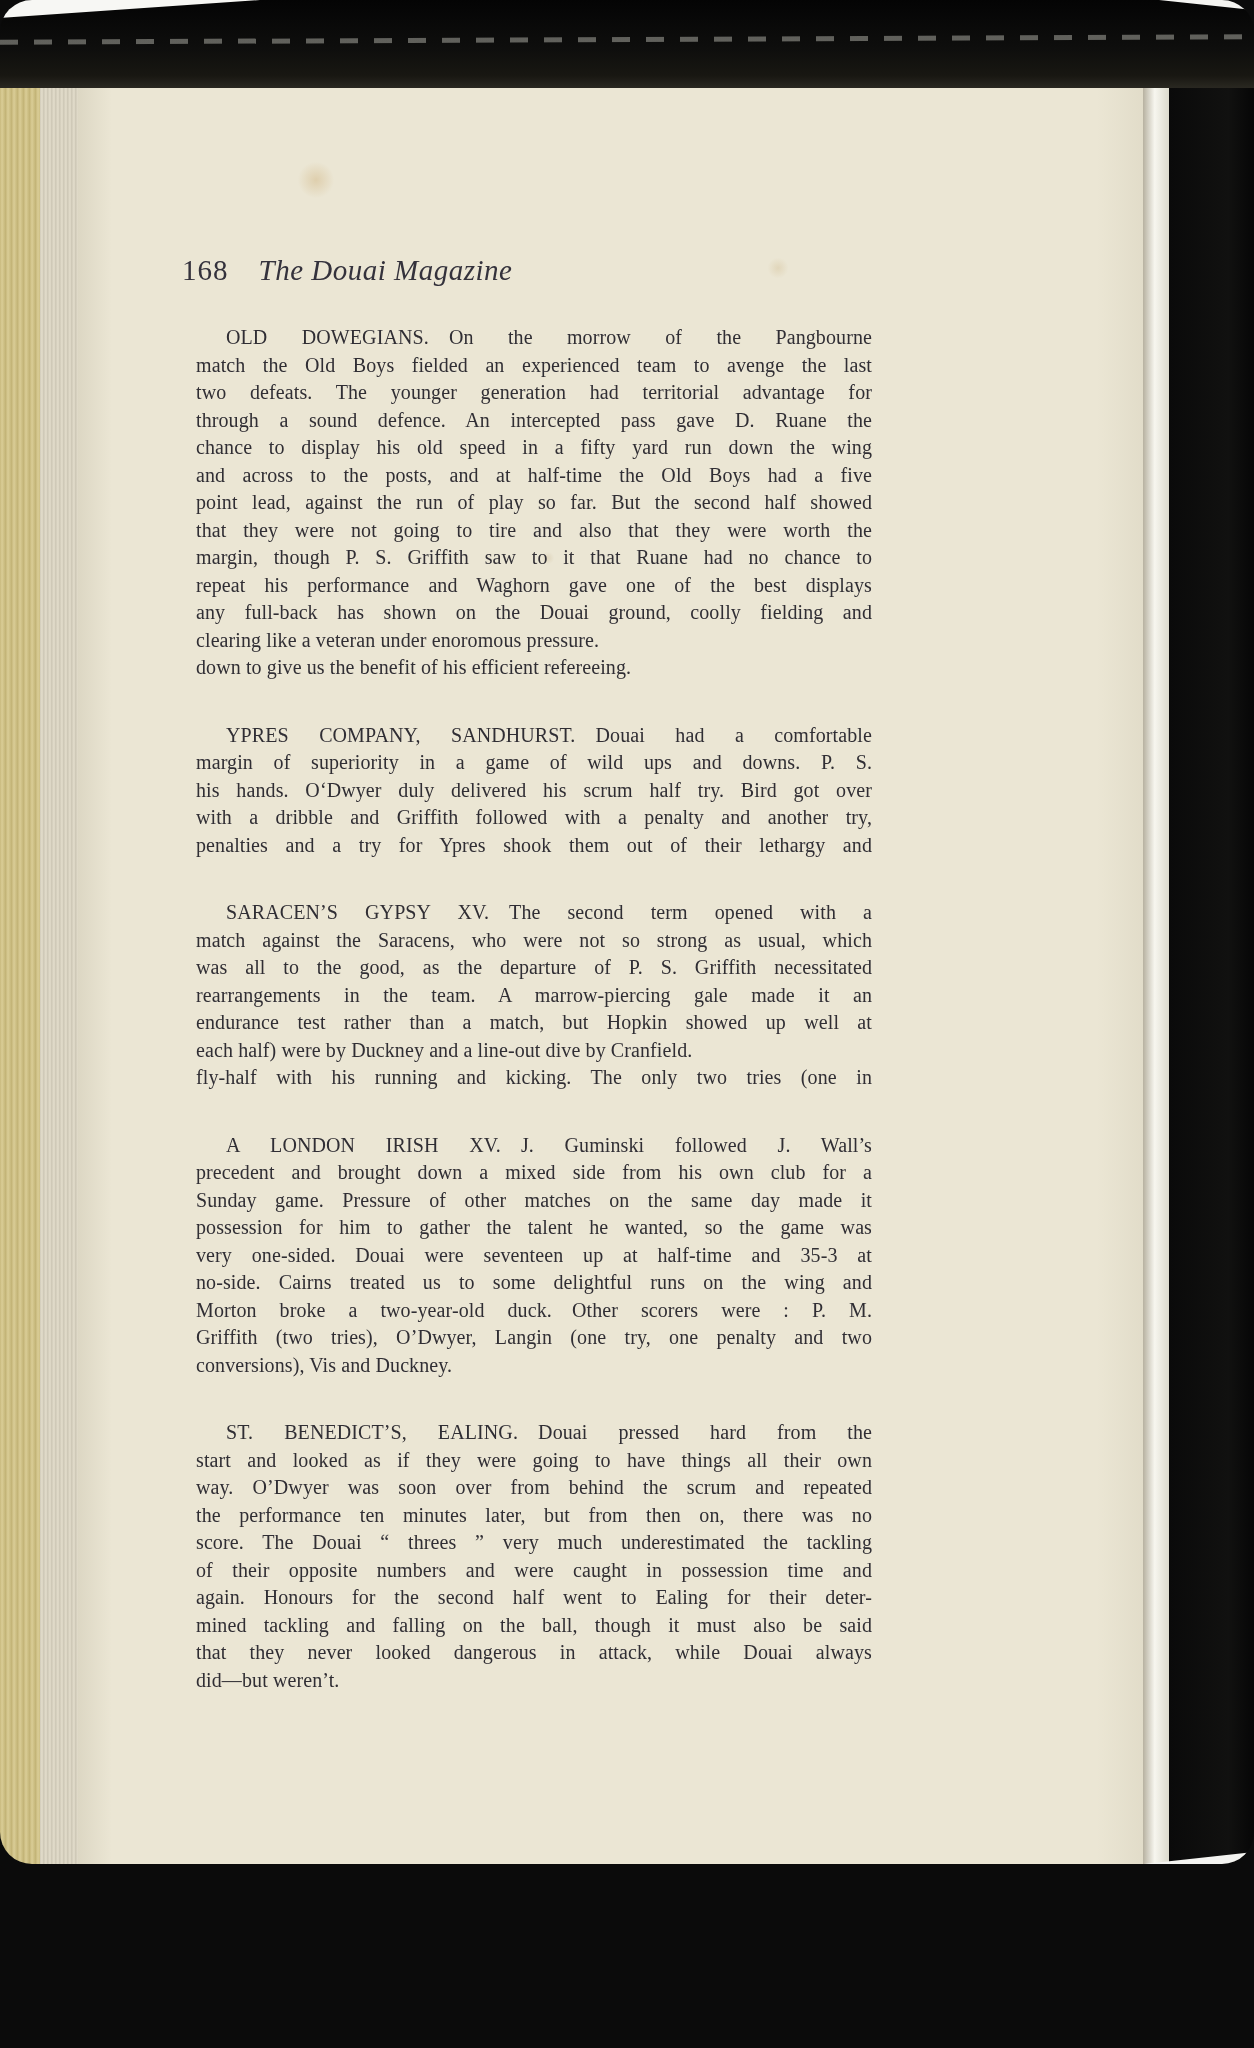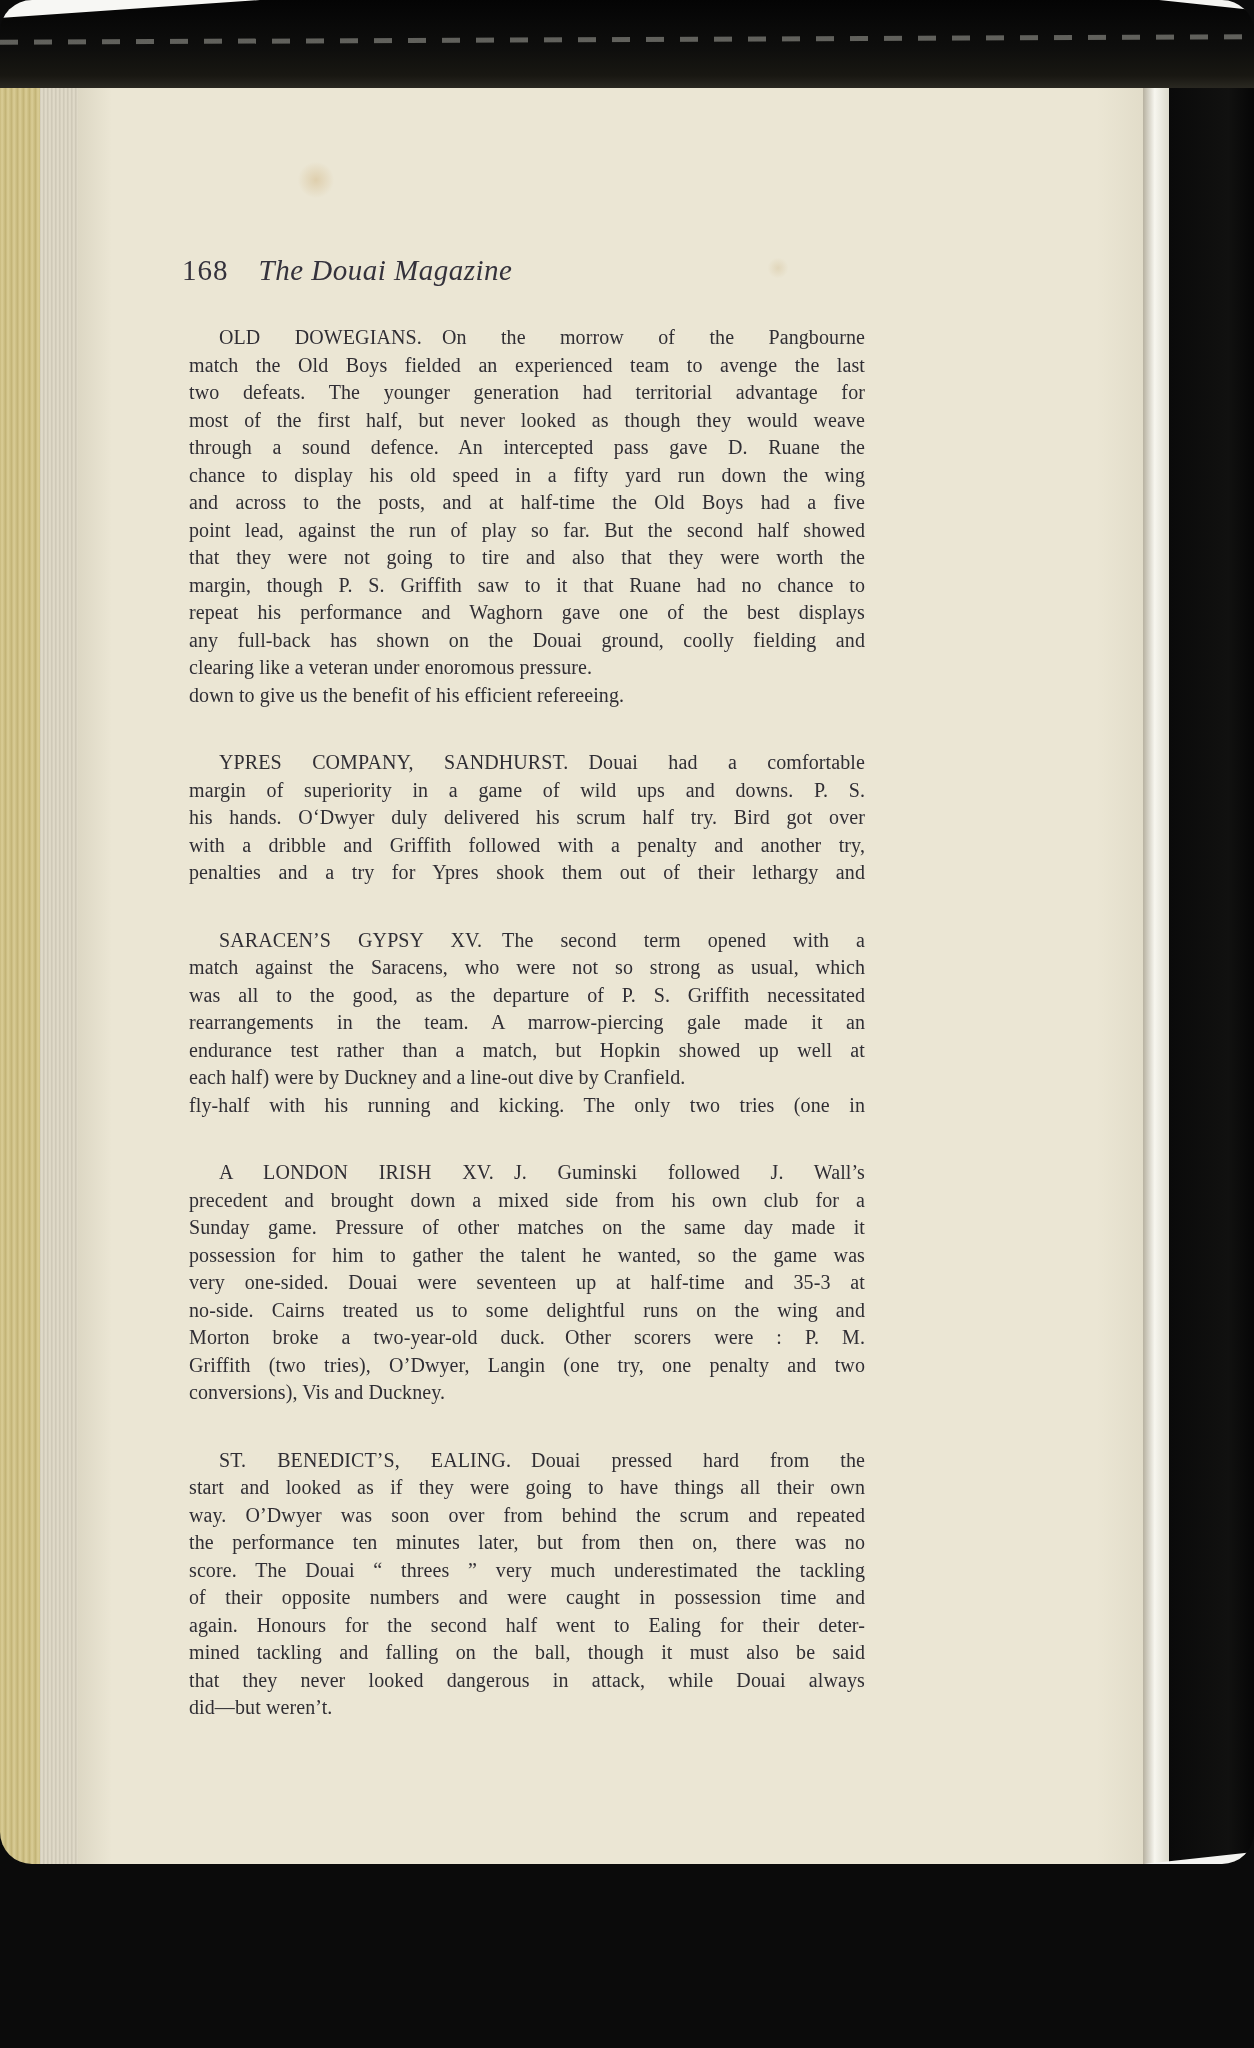--- a/index.html
+++ b/index.html
@@ -62,21 +62,21 @@
       #ebe6d4;
     color: #302e34;
   }
   .page-header {
     position: absolute; left: 104px; top: 166px;
     font-size: 29px; color: #34323c; white-space: nowrap;
   }
   .page-number { letter-spacing: 1px; }
   .magazine-title { font-style: italic; margin-left: 30px; letter-spacing: 0.5px; }
   .page-body {
-    position: absolute; left: 111px; top: 236px; width: 676px;
+    position: absolute; left: 118px; top: 236px; width: 676px;
     font-size: 20px; line-height: 27.5px; color: #302e34;
     letter-spacing: 0.1px;
   }
   .section { margin-top: 40px; }
   .section:first-child { margin-top: 0; }
   .line { text-align: justify; text-align-last: justify; }
   .line.last { text-align-last: left; }
   .line.indent { text-indent: 30px; }
   
   .bottom-stack {
@@ -115,21 +115,20 @@
   <div class="page">
     <div class="page-header">
       <span class="page-number">168</span><span class="magazine-title">The Douai Magazine</span>
     </div>
     <div class="page-body">
         <div class="section">
           <div class="paragraph">
             <div class="line indent">OLD DOWEGIANS. On the morrow of the Pangbourne</div>
             <div class="line">match the Old Boys fielded an experienced team to avenge the last</div>
             <div class="line">two defeats. The younger generation had territorial advantage for</div>
-            <div class="line">most of the first half, but never looked as though they would weave</div>
             <div class="line">through a sound defence. An intercepted pass gave D. Ruane the</div>
             <div class="line">chance to display his old speed in a fifty yard run down the wing</div>
             <div class="line">and across to the posts, and at half-time the Old Boys had a five</div>
             <div class="line">point lead, against the run of play so far. But the second half showed</div>
             <div class="line">that they were not going to tire and also that they were worth the</div>
             <div class="line">margin, though P. S. Griffith saw to it that Ruane had no chance to</div>
             <div class="line">repeat his performance and Waghorn gave one of the best displays</div>
             <div class="line">any full-back has shown on the Douai ground, coolly fielding and</div>
             <div class="line last">clearing like a veteran under enoromous pressure.</div>
           </div>

